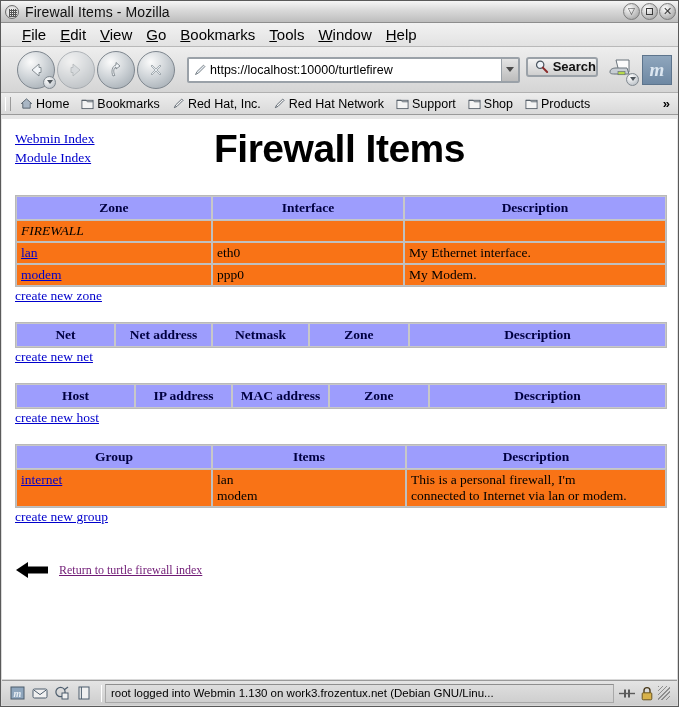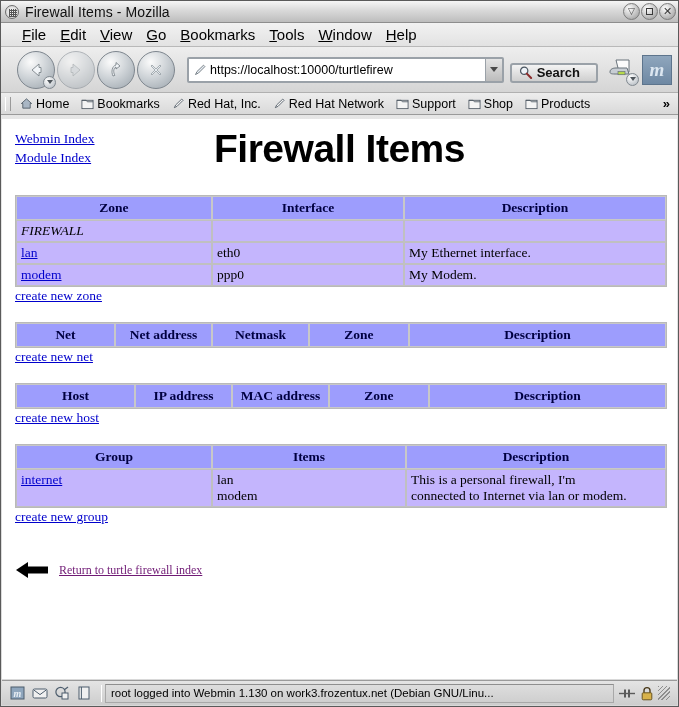--- a/index.html
+++ b/index.html
@@ -94,21 +94,21 @@
     background: radial-gradient(circle at 35% 30%, #ffffff, #c6cbd0 70%, #9aa1a8);
     border:1px solid #818990;
     display:flex;align-items:center;justify-content:center;
   }
   .dropmark::after{
     content:""; border-left:3px solid transparent;border-right:3px solid transparent;
     border-top:4px solid #4f565c;
   }
   .urlwrap {
     flex: 1 1 auto;
-    display:flex; align-items:flex-end; gap:6px;
+    display:flex; align-items:flex-start; gap:6px;
     margin-left: 10px; margin-right: 6px;
   }
   .urlbox {
     flex: 1 1 auto; height: 26px;
     background: #ffffff;
     border: 2px solid #9aa1a8;
     border-radius: 2px;
     display:flex; align-items:center; padding: 0 0 0 4px;
     position: relative; min-width: 0;
   }
@@ -124,21 +124,21 @@
     display:flex;align-items:center;justify-content:center;
   }
   .url-drop::after{
     content:""; border-left:4px solid transparent;border-right:4px solid transparent;
     border-top:5px solid #4a4a4a;
   }
   .searchbtn {
     height: 20px; flex: 0 0 auto;
     background: linear-gradient(180deg,#f3f3f3,#cfcfcf);
     border: 2px solid #9aa1a8; border-radius: 3px;
-    display:flex;align-items:center;gap:4px;padding:0 16px 0 6px;
+    display:flex;align-items:center;gap:4px;padding:0 0 0 6px;
     font-size: 13px; font-weight: bold; color:#111;
   }
   .toolicon { width:34px;height:34px;position:relative;flex:0 0 auto;display:flex;align-items:center;justify-content:center; }
   .mozlogo {
     width: 30px; height: 30px; flex:0 0 auto;
     background: linear-gradient(180deg,#8fa6bd,#6e88a3);
     border: 1px solid #5d7governed;
     border: 1px solid #5d748c;
     display:flex;align-items:center;justify-content:center;
     font-family: "Liberation Serif", serif;
@@ -195,21 +195,21 @@
     background: #9d9dfd;
     color: #000040;
     font-weight: bold;
     text-align: center;
     padding: 3px 4px;
     border: 1px solid #ffffff;
     outline: 1px solid #c8c8c8;
     outline-offset: -1px;
   }
   table.wtab td {
-    background: #c4b5fd;
+    background: #f97316;
     padding: 2px 4px;
     border: 1px solid #ffffff;
     outline: 1px solid #c0c0c0;
     outline-offset: -1px;
     vertical-align: top;
     color: #000;
   }
   table.wtab td a { color:#0000cc; text-decoration: underline; }
   td.firewall-lbl { font-style: italic; }
   .createlink {

